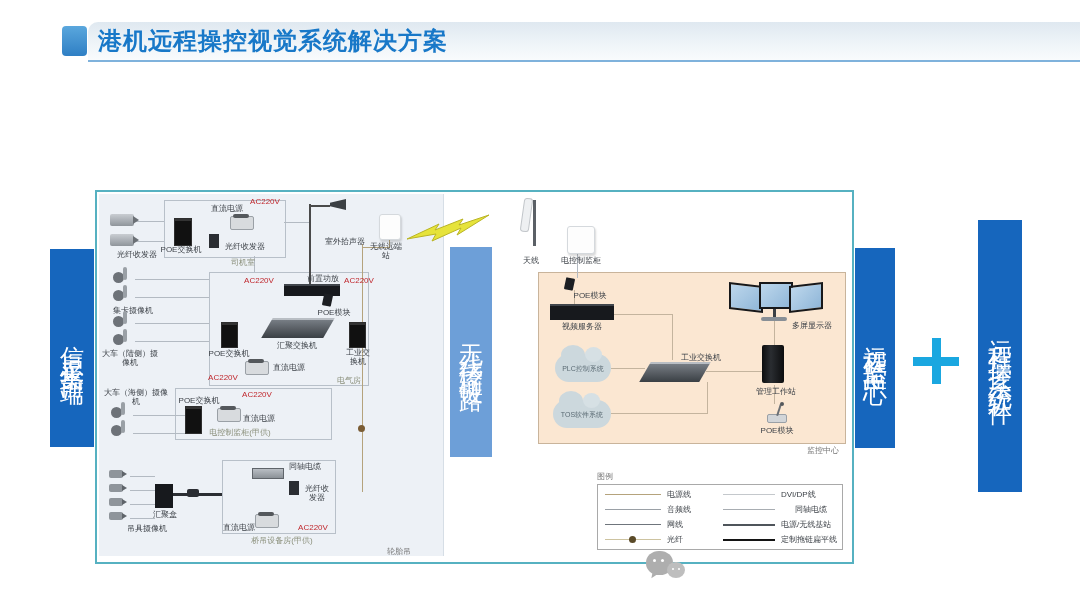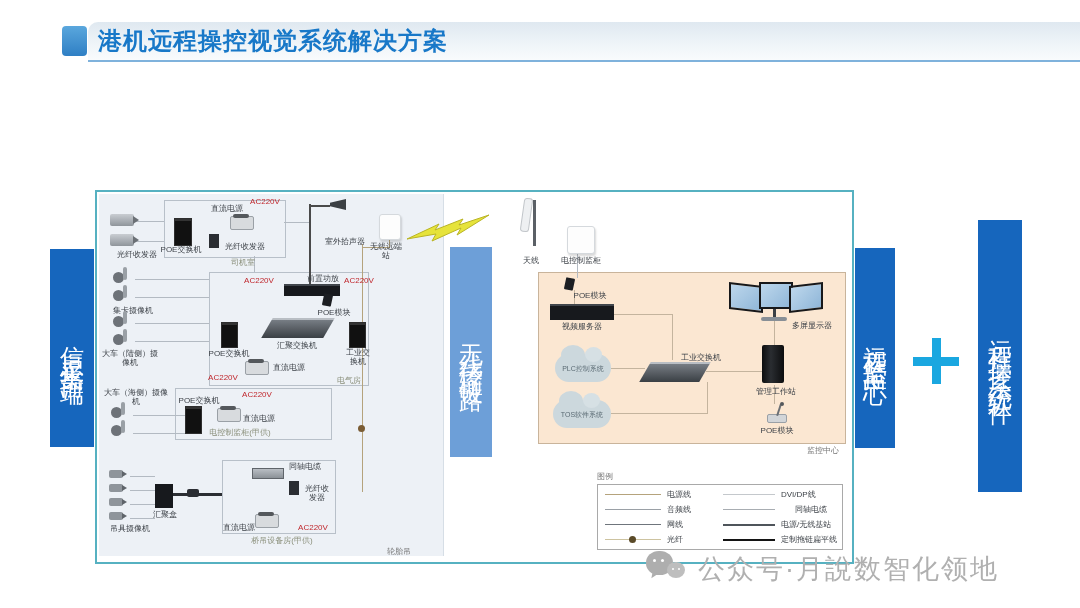--- a/index.html
+++ b/index.html
@@ -162,21 +162,21 @@
     <div class="ptz" style="left:16px;top:124px;"></div>
     <div class="ptz" style="left:16px;top:142px;"></div>
     <div class="lbl" style="left:2px;top:157px;width:62px;">大车（陆侧）摄像机</div>
     <div class="lbl" style="left:6px;top:196px;width:66px;">大车（海侧）摄像机</div>
     <div class="ptz" style="left:14px;top:215px;"></div>
     <div class="ptz" style="left:14px;top:233px;"></div>
     <div class="cam-s" style="left:12px;top:278px;"></div>
     <div class="cam-s" style="left:12px;top:292px;"></div>
     <div class="cam-s" style="left:12px;top:306px;"></div>
     <div class="cam-s" style="left:12px;top:320px;"></div>
-    <div class="lbl" style="left:2px;top:332px;width:62px;">吊具摄像机</div>
+    <div class="lbl" style="left:19px;top:332px;width:62px;">吊具摄像机</div>
 
     <div class="sw-blk" style="left:77px;top:26px;width:16px;height:26px;"></div>
     <div class="lbl" style="left:58px;top:53px;width:52px;">POE交换机</div>
     <div class="lbl" style="left:108px;top:12px;width:44px;">直流电源</div>
     <div class="psu" style="left:133px;top:24px;"></div>
     <div class="lbl red" style="left:150px;top:5px;width:36px;">AC220V</div>
     <div class="trx" style="left:112px;top:42px;"></div>
     <div class="lbl" style="left:122px;top:50px;width:52px;">光纤收发器</div>
     <div class="lbl cap" style="left:128px;top:66px;width:36px;">司机室</div>
 
@@ -271,15 +271,14 @@
     <div class="ls" style="left:626px;top:332px;width:52px;height:2px;background:#4f555b;"></div>
     <div class="lbl" style="left:684px;top:328px;width:62px;text-align:left;">电源/无线基站</div>
     <div class="ls" style="left:626px;top:347px;width:52px;height:2px;background:#141414;"></div>
     <div class="lbl" style="left:684px;top:343px;width:62px;text-align:left;">定制拖链扁平线</div>
   </div>
 
   <div class="wx">
     <div class="b1"></div>
     <div class="b2"></div>
   </div>
-  <div class="watermark">公众号·月說数智化领地</div>
 
 </div>
 
 </body></html>

